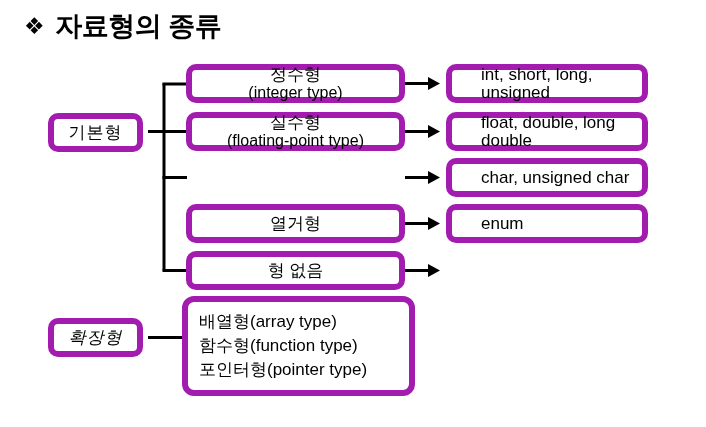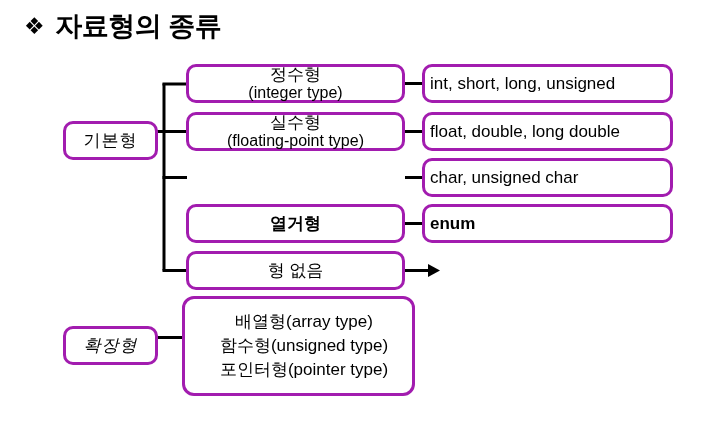--- a/index.html
+++ b/index.html
@@ -19,21 +19,21 @@
   #connectors {
     position: absolute;
     left: 0; top: 0;
     width: 706px; height: 427px;
     pointer-events: none;
   }
   .box {
     position: absolute;
     box-sizing: border-box;
     background: #ffffff;
-    border: 3px solid #a21caf;
+    border: 6px solid #a21caf;
     border-radius: 10px;
     display: flex;
     flex-direction: column;
     align-items: center;
     justify-content: center;
     text-align: center;
     line-height: 18px;
   }
   .title {
     position: absolute;
@@ -45,56 +45,55 @@
     font-weight: bold;
     font-size: 27px;
     letter-spacing: -0.5px;
     white-space: nowrap;
   }
   .title .bullet {
     font-size: 23px;
     line-height: 27px;
   }
   .left-label {
-    left: 63px;
+    left: 48px;
     width: 95px;
     height: 39px;
     font-size: 17px;
     letter-spacing: 1px;
-    margin-top: 8px;
   }
   .mid-box {
     left: 186px;
     width: 219px;
     height: 39px;
   }
   .mid-box .ko { font-size: 17px; }
   .mid-box .en { font-size: 16px; }
   .right-box {
-    left: 422px;
-    width: 251px;
+    left: 446px;
+    width: 202px;
     height: 39px;
     align-items: flex-start;
     justify-content: center;
-    padding-left: 5px;
+    padding-left: 29px;
     font-size: 17px;
     text-align: left;
   }
   .row-0 { top: 64px; }
   .row-1 { top: 112px; }
   .row-2 { top: 158px; }
-  .row-3 { top: 204px; font-weight: bold; }
+  .row-3 { top: 204px; }
   .row-4 { top: 251px; }
   .ext-box {
     left: 182px;
     top: 296px;
     width: 233px;
     height: 100px;
     border-radius: 12px;
-    align-items: center;
+    align-items: flex-start;
     padding-left: 11px;
     font-size: 17px;
     line-height: 24px;
     text-align: left;
   }
   .ext-label { top: 318px; font-style: italic; }
 </style>
 </head>
 <body>
 
@@ -166,17 +165,17 @@
   </div>
   <div class="box right-box row-2">
     <span>char, unsigned char</span>
   </div>
   <div class="box right-box row-3">
     <span>enum</span>
   </div>
 
   <div class="box ext-box">
     <div>배열형(array type)</div>
-    <div>함수형(unsigned type)</div>
+    <div>함수형(function type)</div>
     <div>포인터형(pointer type)</div>
   </div>
 
 </div>
 
 </body></html>

